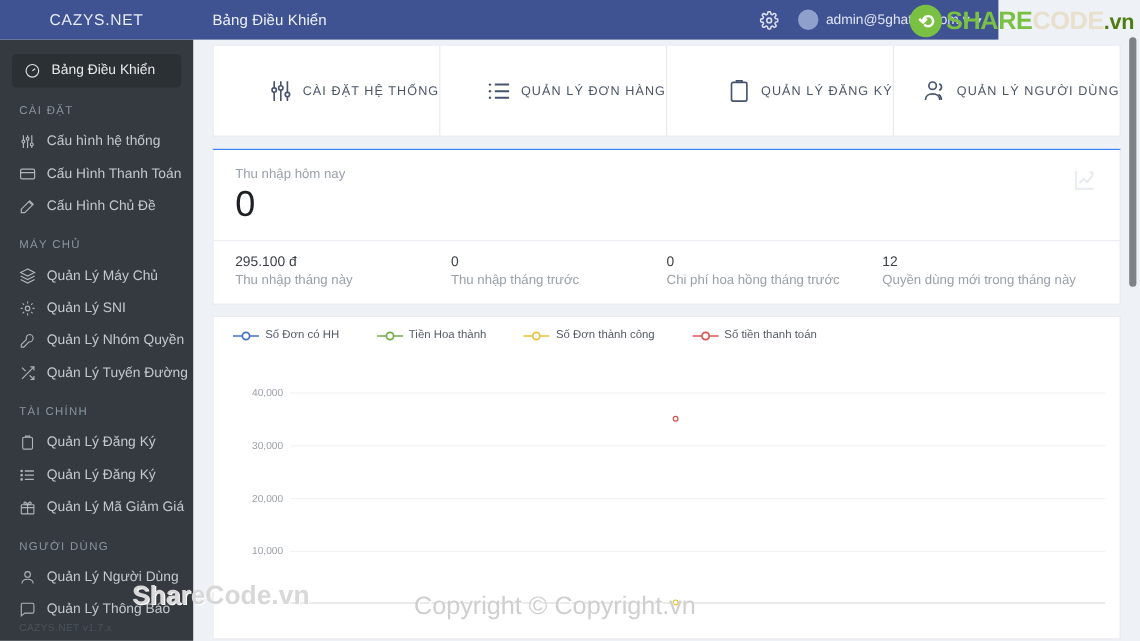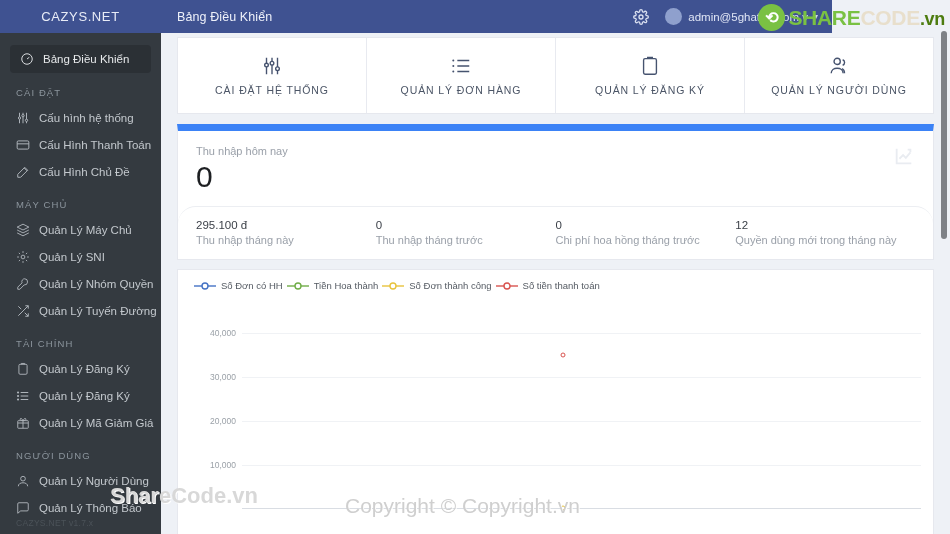--- a/index.html
+++ b/index.html
@@ -82,60 +82,60 @@
   }
   .inner { padding: 4px 16px 0 16px; }
 
   
   .quick-row {
     display: flex; background: #fff;
     border: 1px solid #e6e8ee;
     height: 77px;
   }
   .quick-card {
-    flex: 1 1 0; display: flex; flex-direction: column;
-    align-items: center; justify-content: center; gap: 7px;
+    flex: 1 1 0; display: flex; flex-direction: row;
+    align-items: center; justify-content: flex-end; gap: 7px;
     border-right: 1px solid #e8eaf0;
     height: 100%;
   }
   .quick-card:last-child { border-right: none; }
   .quick-ico { width: 22px; height: 22px; color: #46536f; display:block; }
   .quick-label {
     font-size: 10.5px; color: #4b5566; letter-spacing: .9px;
     text-transform: uppercase; white-space: nowrap;
   }
 
   
   .stats-card {
     background: #fff; border: 1px solid #e6e8ee; border-top: none;
     margin-top: 9px; position: relative;
   }
-  .stats-card.topsep { margin-top: 10px; border-top: 7px solid #3b82f6; }
+  .stats-card.topsep { margin-top: 10px; border-top: 1px solid #3b82f6; }
   .income-head { padding: 14px 18px 10px 18px; position: relative; }
   .income-label { font-size: 11px; color: #9aa0a9; }
   .income-value { font-size: 30px; color: #1d1f22; font-weight: 400; margin-top: 1px; line-height: 38px; }
   .chart-corner-ico {
     position: absolute; right: 18px; top: 14px;
     width: 22px; height: 22px; color: #e9ecf1; display: block;
   }
   .stats-row {
     display: flex; border-top: 1px solid #eceef2;
-    padding: 12px 18px 13px 18px; gap: 0; border-radius: 18px;
+    padding: 12px 18px 13px 18px; gap: 0;
   }
   .stat { flex: 1 1 0; }
   .stat-num { font-size: 11.5px; color: #3a3f47; }
   .stat-cap { font-size: 11px; color: #9aa0a9; margin-top: 3px; }
 
   
   .chart-card {
     background: #fff; border: 1px solid #e6e8ee;
     margin-top: 9px; height: 270px; position: relative;
   }
   .legend {
-    display: flex; gap: 4px; align-items: flex-start;
+    display: flex; gap: 31px; align-items: flex-start;
     padding: 10px 0 0 16px;
   }
   .legend-item { display: flex; align-items: center; gap: 5px; }
   .legend-mark { width: 22px; height: 10px; display: block; }
   .legend-text { font-size: 9.5px; color: #555b63; white-space: nowrap; }
   .plot { position: relative; height: 210px; margin-top: 6px; }
   .ytick {
     position: absolute; left: 14px; font-size: 8.5px; color: #9ba1a8;
     transform: translateY(-50%); width: 44px; text-align: right;
   }

